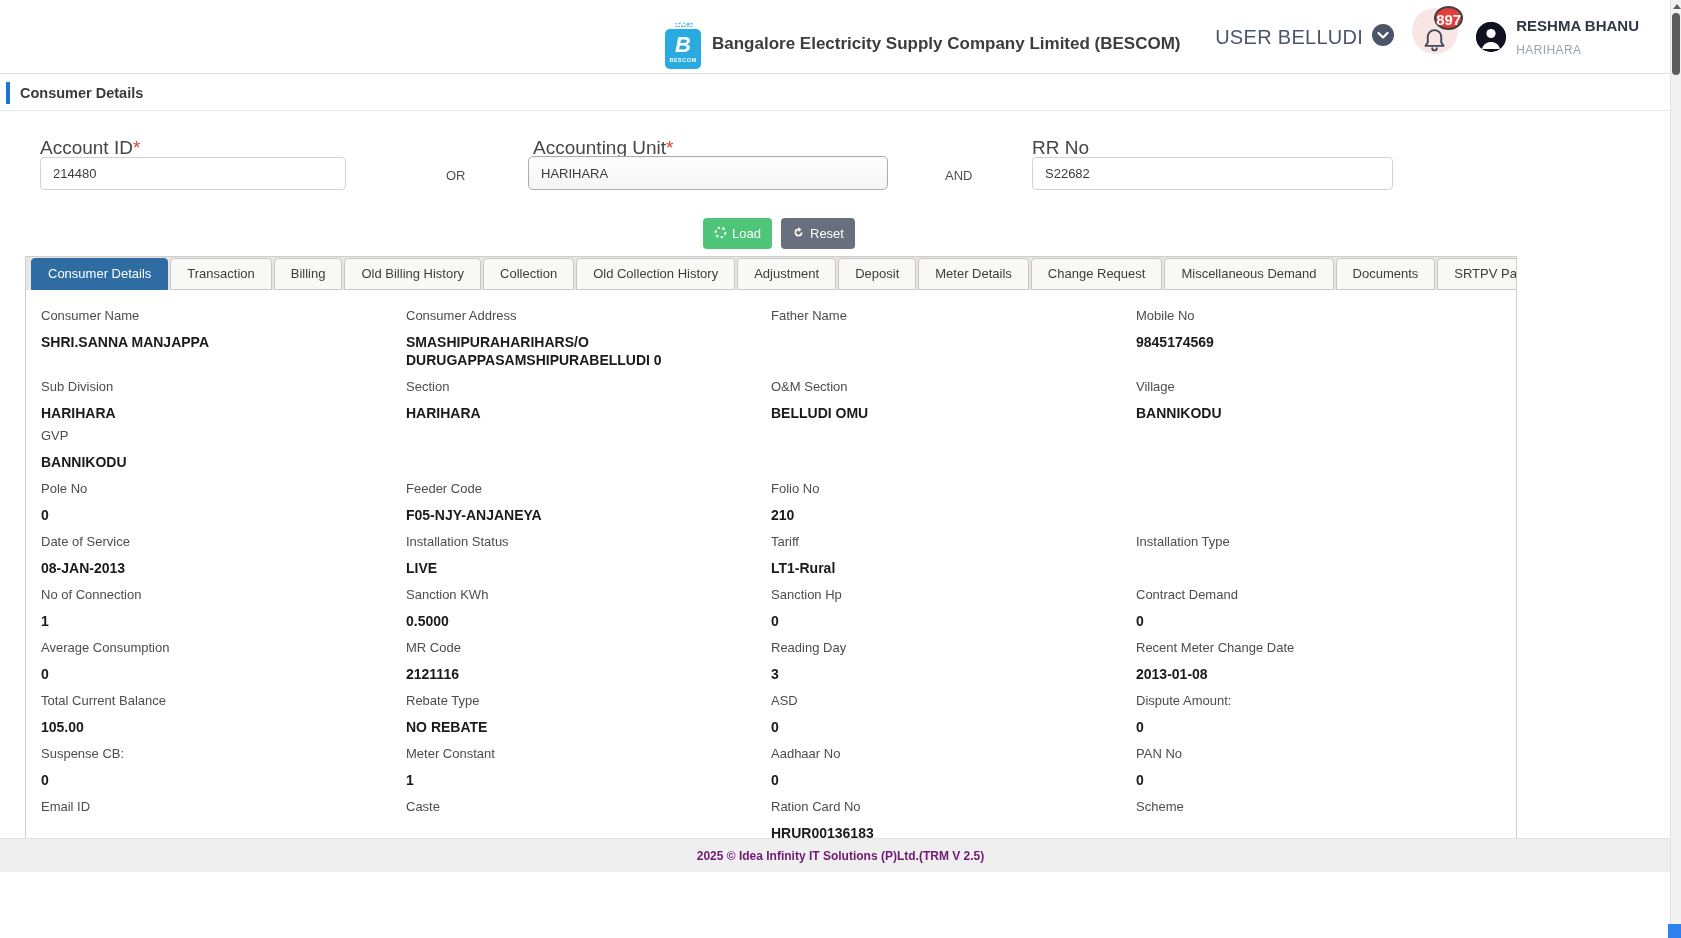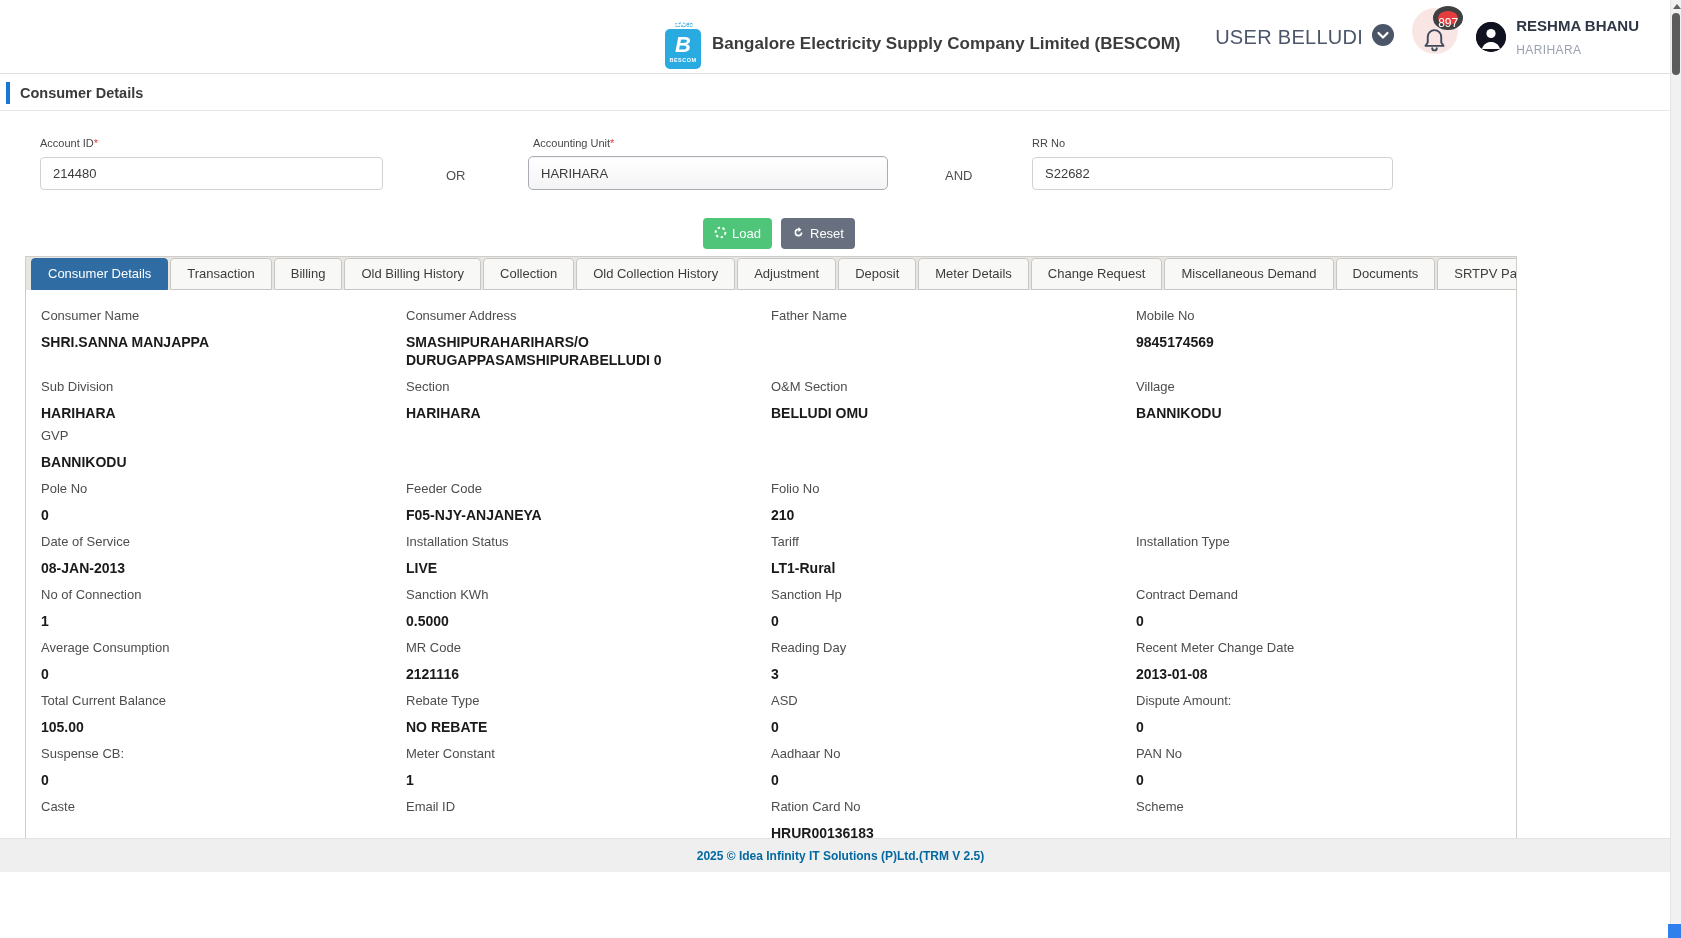--- a/index.html
+++ b/index.html
@@ -20,39 +20,39 @@
 
   .header-right { position:absolute; right:42px; top:0; height:74px; display:flex; align-items:center; gap:27px; }
   .user-menu { display:flex; align-items:center; gap:9px; cursor:pointer; }
   .user-menu-label { font-size:20px; color:#4c566b; letter-spacing:.3px; }
 
   .bell-wrap { position:relative; width:28px; height:30px; }
   .bell-halo { position:absolute; left:-9px; top:-14px; width:46px; height:46px; border-radius:50%;
     background:#fae5e5; }
   .bell-svg { position:absolute; left:0; top:2px; }
   .badge { position:absolute; top:-16px; right:-14px; min-width:24px; height:24px; border-radius:50%;
-    background:#e53d3d; color:#fff; font-size:12px; font-weight:normal; line-height:24px;
-    text-align:center; border:5px solid #404040; }
+    background:#e53d3d; color:#fff; font-size:15px; font-weight:bold; line-height:24px;
+    text-align:center; border:2px solid #404040; }
 
   .profile { display:flex; align-items:center; gap:10px; }
   .avatar { width:30px; height:30px; border-radius:50%; overflow:hidden; background:#10131f; }
   .names { display:flex; flex-direction:column;gap:8px; }
   .user-name { font-size:15px; font-weight:bold; color:#2f3746; line-height:18px; }
   .user-loc { font-size:12px; color:#9aa2af; letter-spacing:.4px; line-height:15px; }
 
   
   .titlebar { position:absolute; top:75px; left:0; width:1681px; height:36px; background:#fff;
     border-bottom:1px solid #e8e8e8; z-index:2; }
   .accent { position:absolute; left:6px; top:7px; width:4px; height:22px; background:#1976d2; }
   .section-title { position:absolute; left:20px; top:0; line-height:36px; font-size:14.5px;
     font-weight:bold; color:#3a3a3a; }
 
   
   .search-form { position:absolute; top:111px; left:0; width:1681px; height:145px; background:#fff; }
-  .f-lab { position:absolute; font-size:11px; color:#464646; }
+  .f-lab { position:absolute; font-size:19px; color:#464646; }
   .f-lab .star { color:#e03b3b; }
   .txt { position:absolute; height:33px; border:1px solid #cfd3d7; border-radius:4px;
     font-size:13px; color:#3c3c3c; padding:0 12px; font-family:inherit; background:#fff; }
   .txt.select-like { height:34px; border:1px solid #a7adb3; border-radius:5px;
     background:linear-gradient(#ffffff,#f4f4f4); box-shadow:inset 0 1px 1px rgba(0,0,0,.04); }
   .joiner { position:absolute; font-size:13px; color:#4f4f4f; }
   .btn { position:absolute; height:31px; border:none; border-radius:4px; color:#fff; font-size:13px;
     font-family:inherit; display:inline-flex; align-items:center; gap:5px; padding:0 11px; cursor:pointer; }
   .btn-load { background:#4ec578; }
   .btn-reset { background:#68707f; }
@@ -70,21 +70,21 @@
   .grid-row { display:flex; margin-bottom:10px; }
   .cell { width:25%; padding-right:22px; }
   .f-label { font-size:13px; color:#4d4d4d; line-height:16px; margin-bottom:9px; }
   .f-value { font-size:14px; font-weight:bold; color:#1a1a1a; line-height:18px; min-height:18px;
     word-wrap:break-word; }
   .sub-block { margin-top:6px; }
 
   
   .footer { position:absolute; top:838px; left:0; width:1681px; height:34px; background:#efefef;
     border-top:1px solid #e2e2e2; z-index:5; text-align:center; }
-  .footer-text { font-size:12px; font-weight:bold; color:#0369a1; line-height:34px; }
+  .footer-text { font-size:12px; font-weight:bold; color:#701a75; line-height:34px; }
   .bottom-mask { position:absolute; top:872px; left:0; width:1681px; height:66px; background:#fff; z-index:4; }
 
   .scrollbar { position:absolute; top:0; right:0; width:11px; height:938px; background:#f1f1f1;
     border-left:1px solid #e3e3e3; z-index:10; }
   .scroll-up { position:absolute; top:4px; left:2px; width:0; height:0;
     border-left:4px solid transparent; border-right:4px solid transparent; border-bottom:5px solid #606060; }
   .scroll-thumb { position:absolute; top:13px; left:1px; width:8px; height:62px; background:#5c5c5c; border-radius:4px; }
   .corner-square { position:absolute; right:0; bottom:0; width:13px; height:14px; background:#2f80ed; z-index:11; }
 </style>
 </head>
@@ -142,21 +142,21 @@
 
 <div class="titlebar">
   <div class="accent"></div>
   <div class="section-title">Consumer Details</div>
 </div>
 
 <div class="search-form">
   <div class="f-lab" style="left:40px; top:26px;">
     <span>Account ID</span><span class="star">*</span>
   </div>
-  <input class="txt" style="left: 40px; top: 46px; width: 343px;" value="214480">
+  <input class="txt" style="left: 40px; top: 46px; width: 306px;" value="214480">
 
   <div class="joiner" style="left:446px; top:57px;">OR</div>
 
   <div class="f-lab" style="left:533px; top:26px;">
     <span>Accounting Unit</span><span class="star">*</span>
   </div>
   <input class="txt select-like" style="left: 528px; top: 45px; width: 360px;" value="HARIHARA">
 
   <div class="joiner" style="left:945px; top:57px;">AND</div>
 
@@ -400,27 +400,27 @@
         <div class="cell">
           <div>
             <div class="f-label">PAN No</div>
             <div class="f-value">0</div>
           </div>
         </div>
       </div>
       <div class="grid-row">
         <div class="cell">
           <div>
+            <div class="f-label">Email ID</div>
+            <div class="f-value"></div>
+          </div>
+        </div>
+        <div class="cell">
+          <div>
             <div class="f-label">Caste</div>
-            <div class="f-value"></div>
-          </div>
-        </div>
-        <div class="cell">
-          <div>
-            <div class="f-label">Email ID</div>
             <div class="f-value"></div>
           </div>
         </div>
         <div class="cell">
           <div>
             <div class="f-label">Ration Card No</div>
             <div class="f-value">HRUR00136183</div>
           </div>
         </div>
         <div class="cell">

